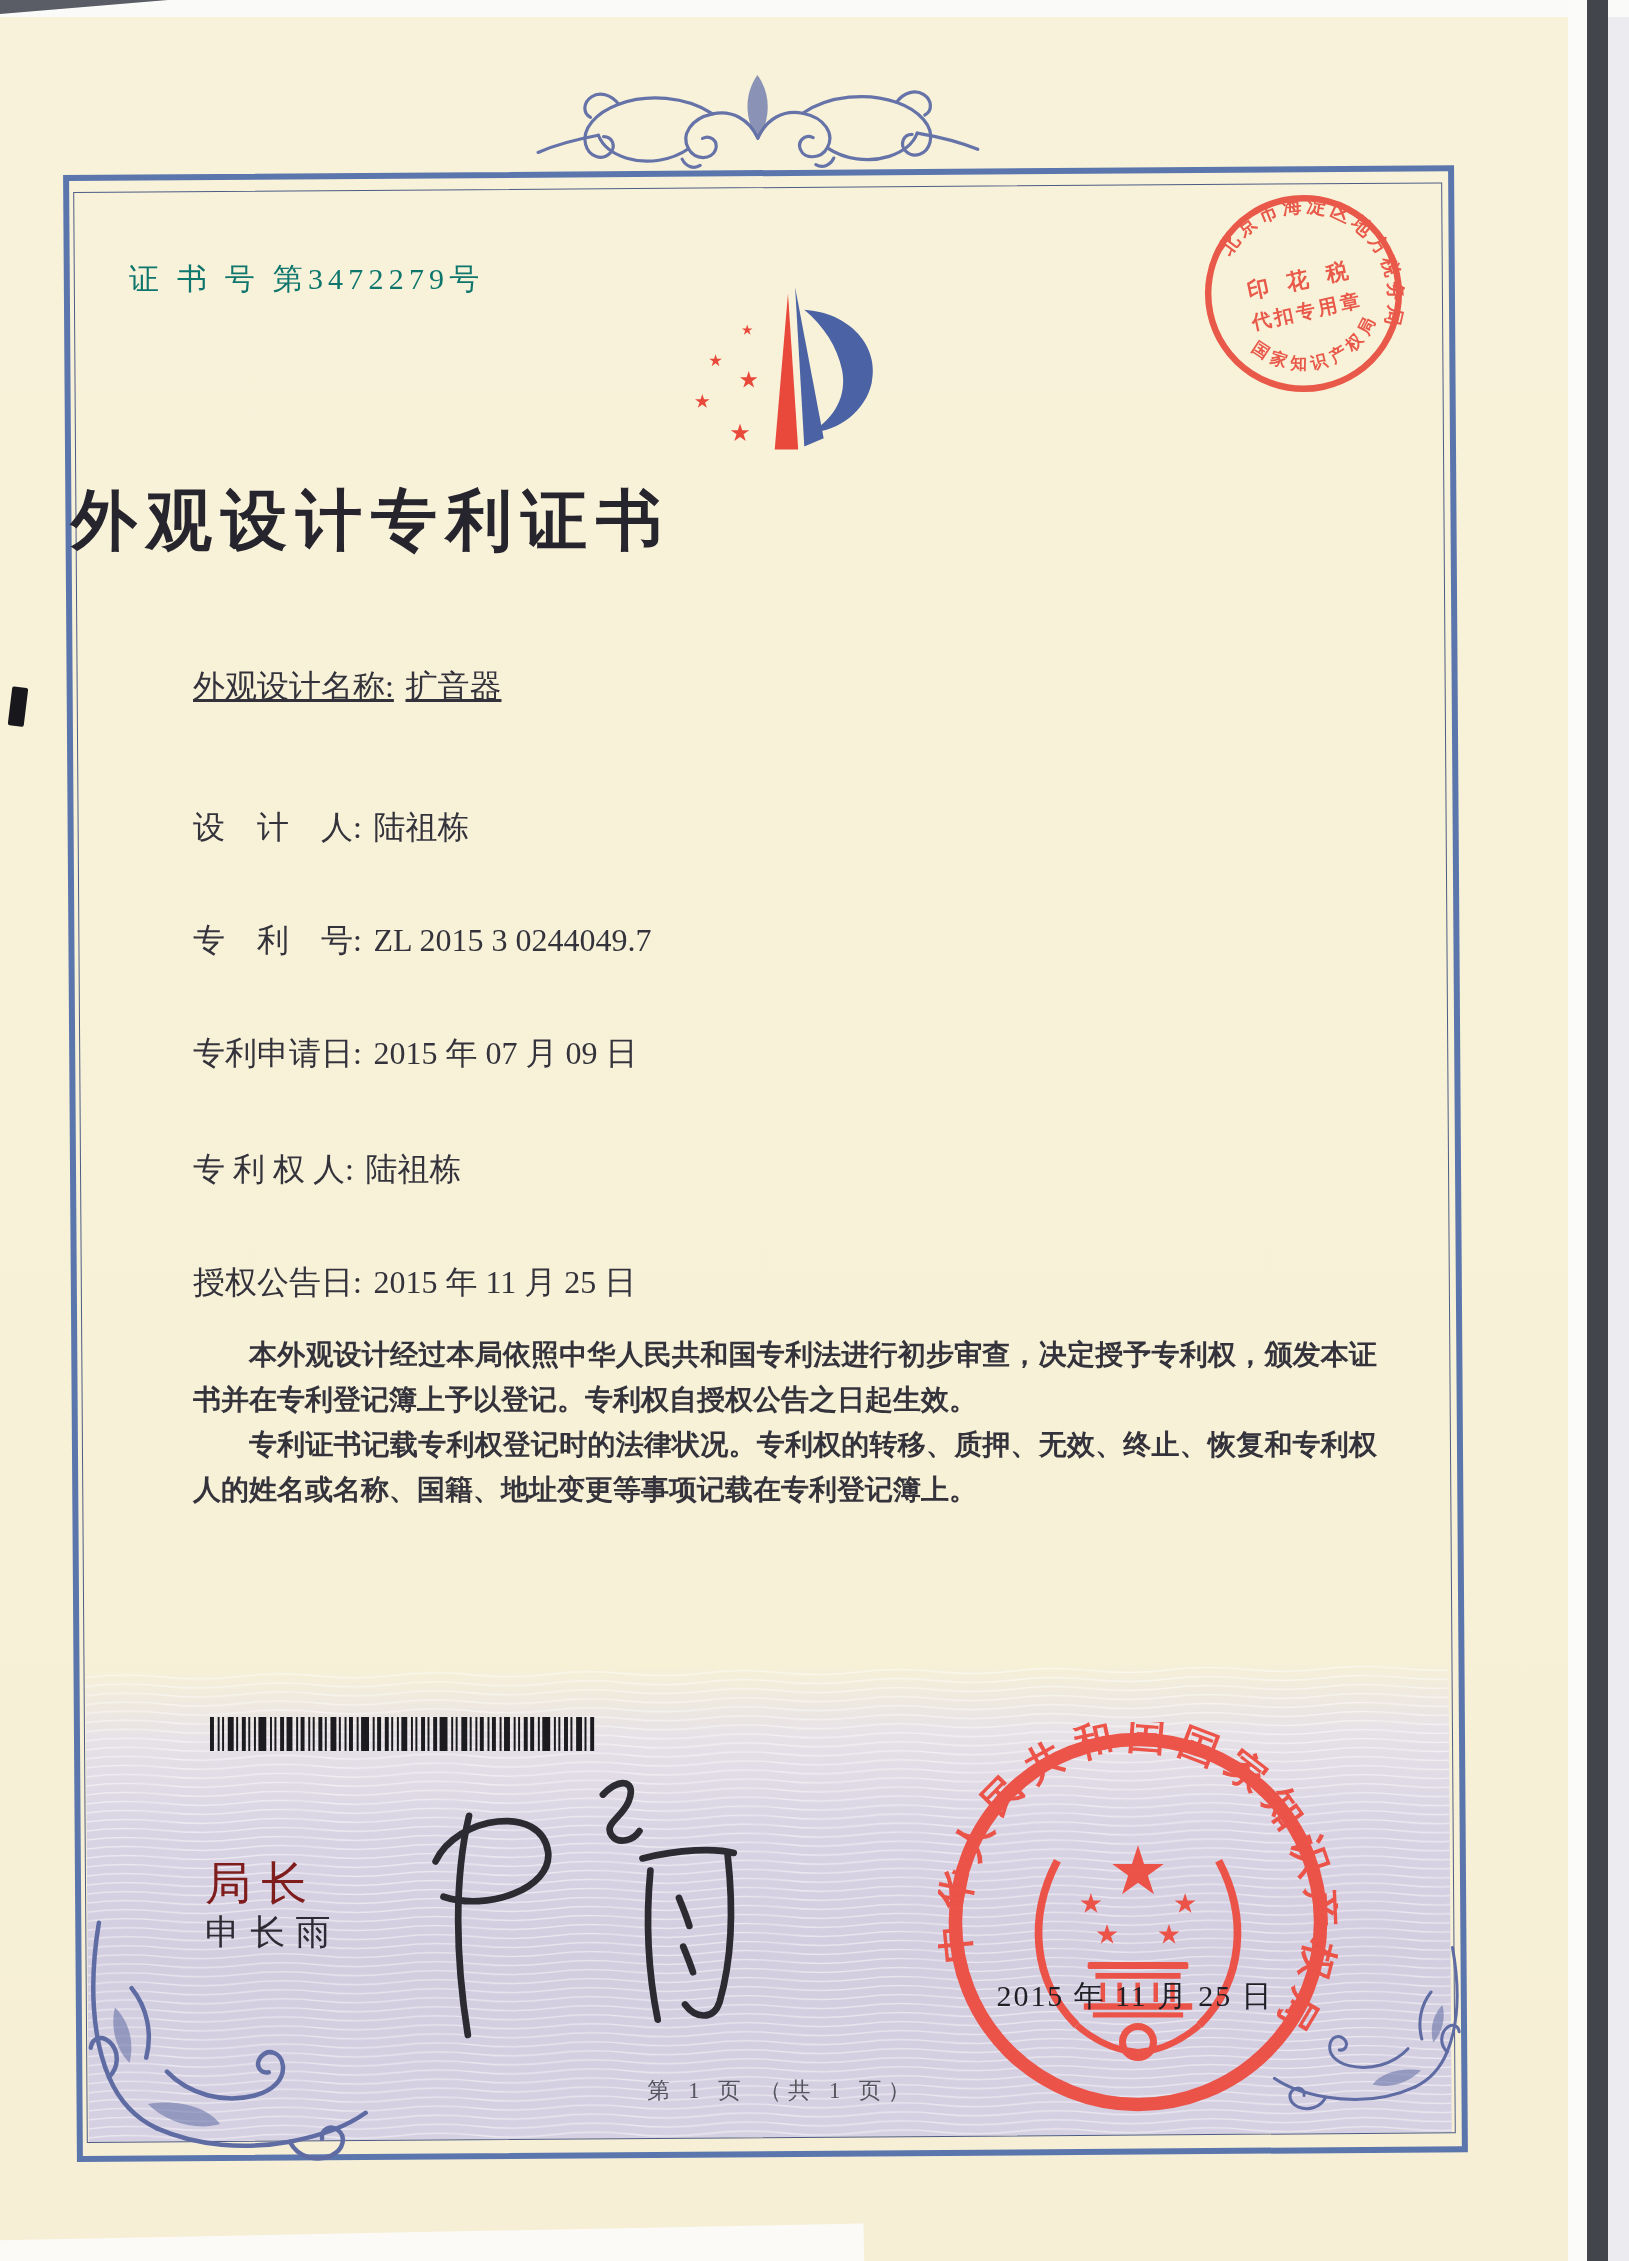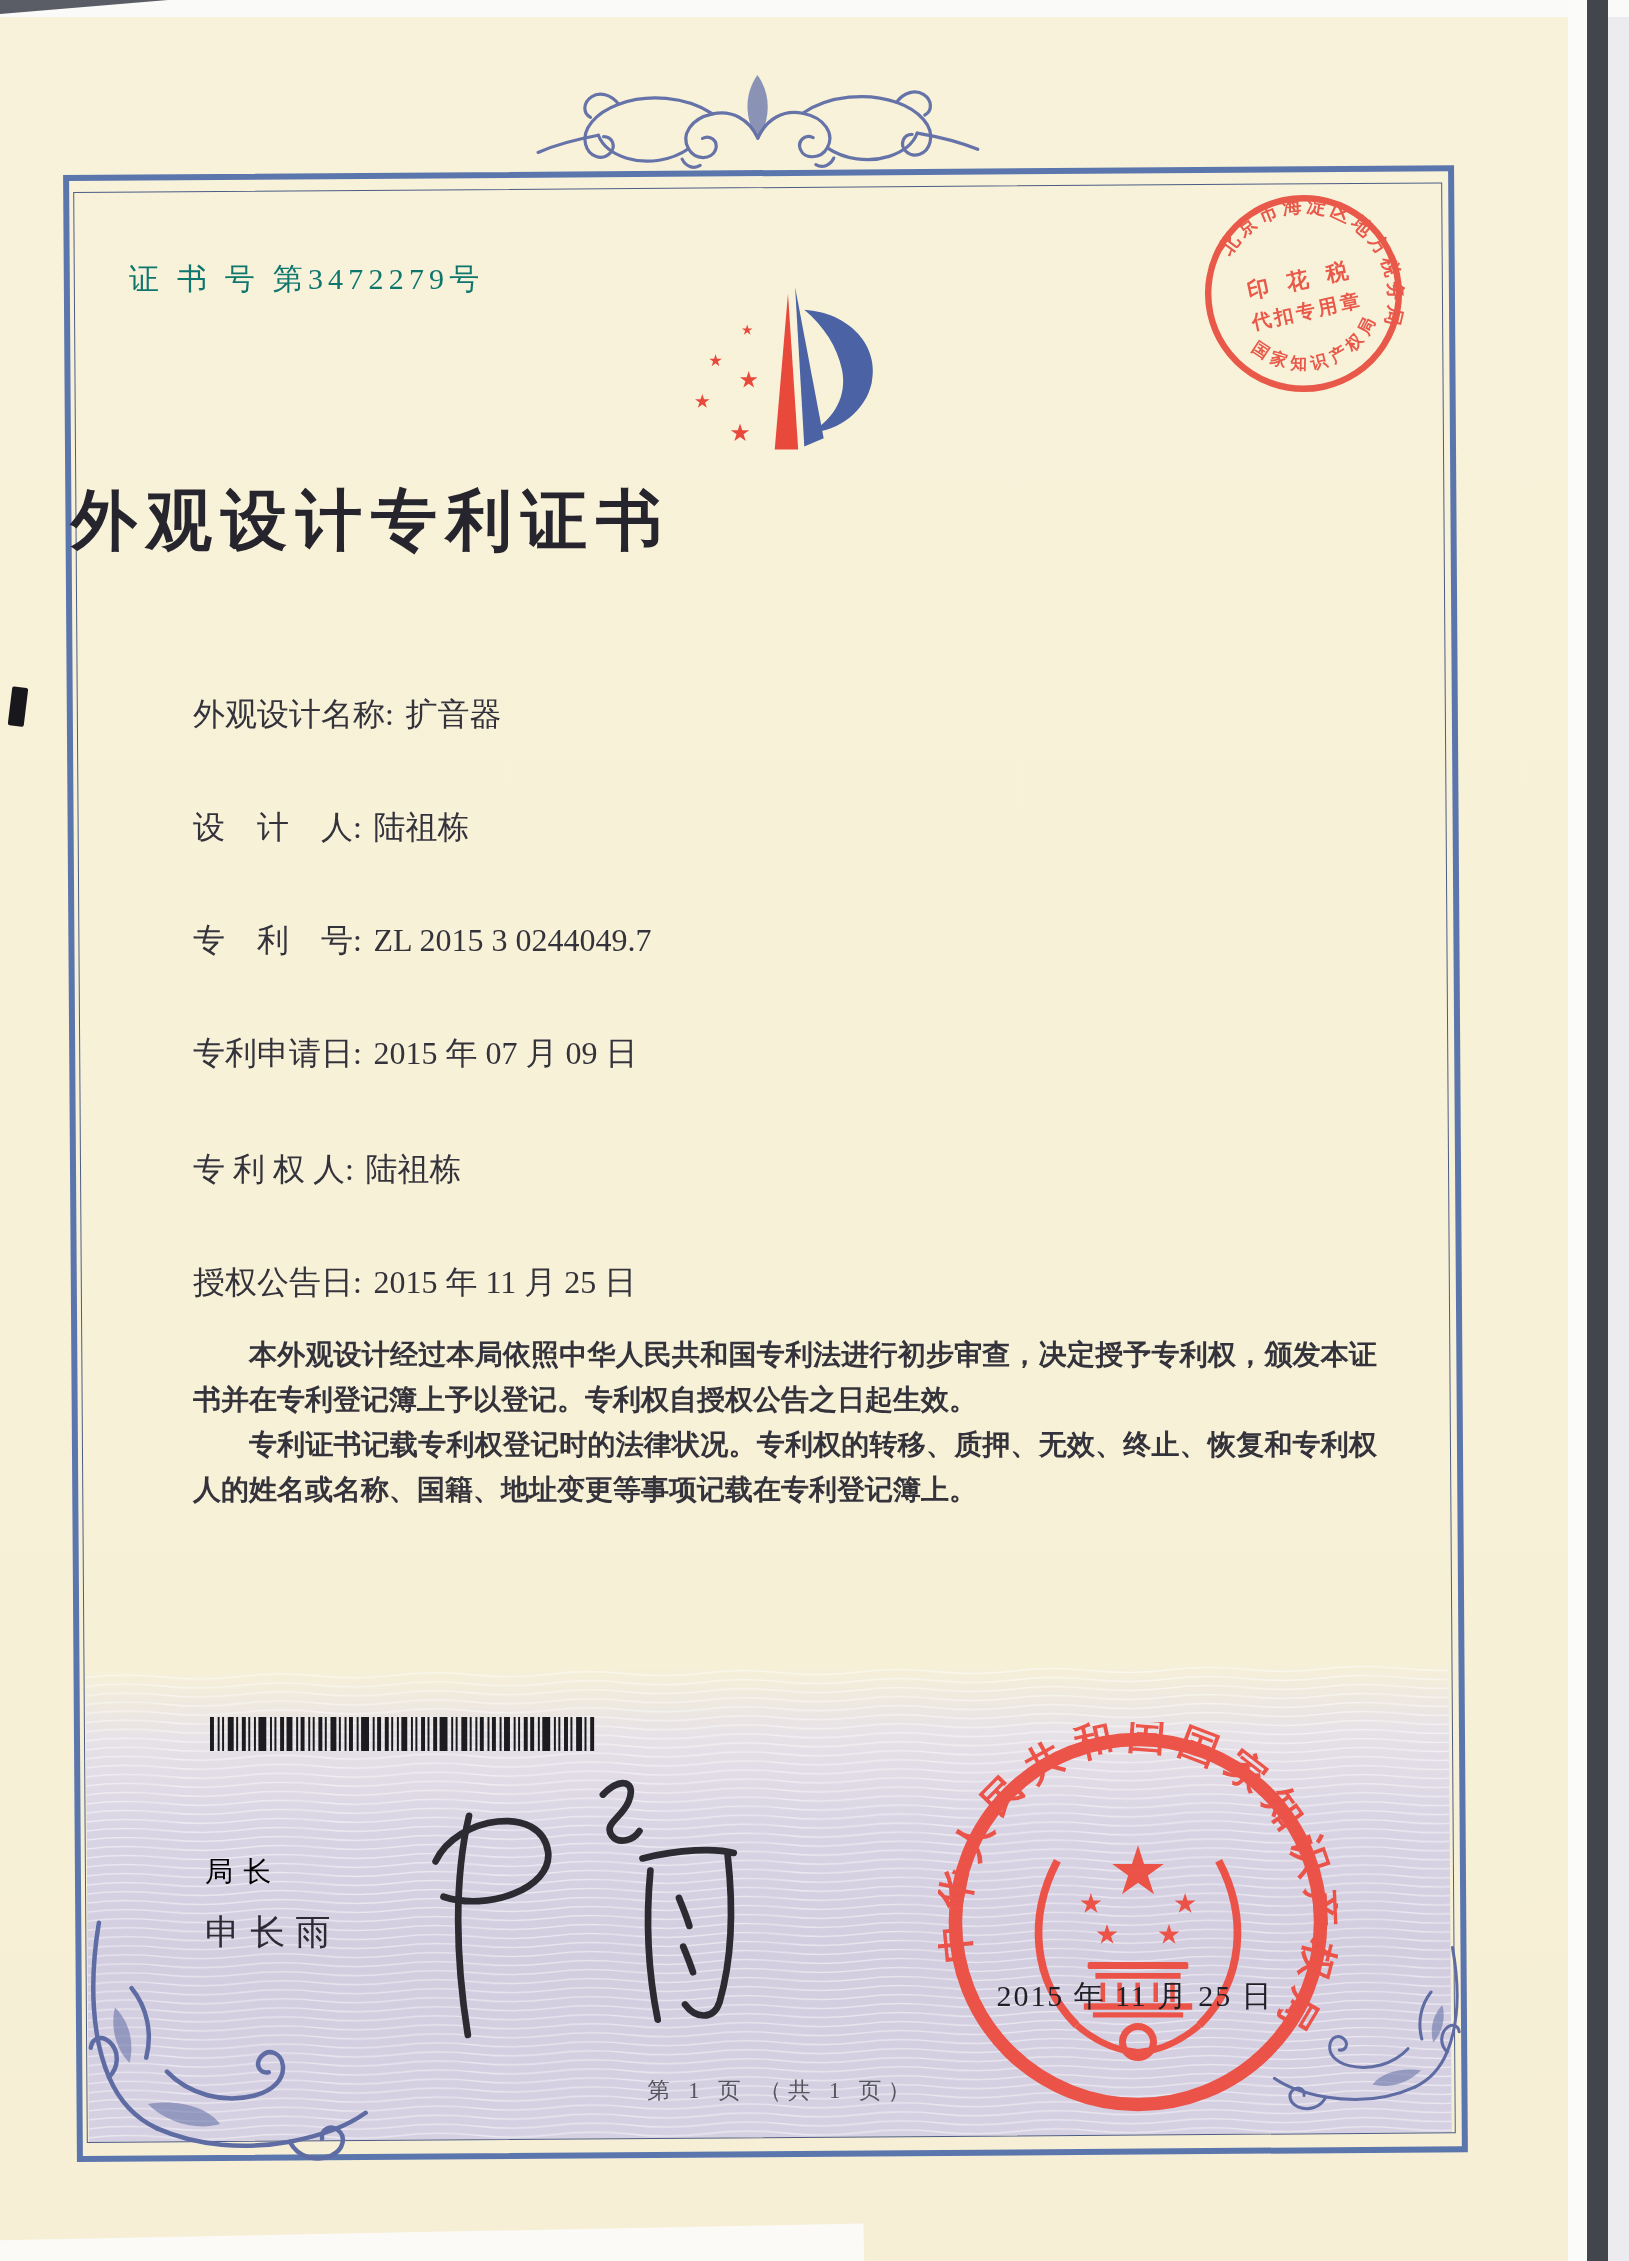--- a/index.html
+++ b/index.html
@@ -29,27 +29,27 @@
   #top-flourish{left:534px;top:45px;width:462px;height:108px;}
   #corn-bl{left:64px;top:1889px;width:335px;height:284px;}
   #corn-br{left:1241px;top:1903px;width:226px;height:240px;}
   
   #cert-number{left:129px;top:242px;font-size:30px;letter-spacing:5.2px;color:#0f766e;text-align:right;}
   #logo{left:635px;top:253px;width:257px;height:204px;}
   #title{left:71px;top:459px;width:1388px;text-align:left;font-size:66px;
          font-weight:700;letter-spacing:9px;color:#26242c;}
   .field{left:193px;font-size:32px;color:#34333c;white-space:nowrap;}
   .field .val{margin-left:11.6px;}
-  #f0{top:676px;} #f1{top:789px;} #f2{top:902px;}
+  #f0{top:648px;text-decoration:underline;} #f1{top:789px;} #f2{top:902px;}
   #f3{top:1015px;} #f4{top:1131px;} #f5{top:1244px;text-align:right;}
   #body-text{left:193px;top:1315px;width:1184px;font-size:28px;line-height:45px;
              text-align:justify;color:#34333c;}
   #body-text p{margin:0;text-indent:2em;font-weight:bold;}
   #barcode{left:210px;top:1700px;width:395px;height:34px;}
-  #director-title{left:205px;top:1836px;font-size:28px;letter-spacing:10.3px;color:#000000;}
+  #director-title{left:205px;top:1836px;font-size:46px;letter-spacing:10.3px;color:#7f1d1d;}
   #director-name{left:205px;top:1892px;font-size:35px;letter-spacing:10.3px;color:#2c2b33;}
   #signature{left:392px;top:1741px;width:361px;height:286px;}
   #issue-seal{left:938px;top:1705px;width:400px;height:400px;opacity:.93;}
   #seal-date{left:948px;top:1959px;width:374px;text-align:center;font-size:30px;
              letter-spacing:1.9px;color:#1f1f26;}
   #tax-stamp{left:1194px;top:167px;width:219px;height:219px;opacity:.9;}
   #footer{left:88px;top:2058px;width:1388px;text-align:center;font-size:22.6px;
           letter-spacing:6.4px;color:#55555e;}
 </style>
 </head>

